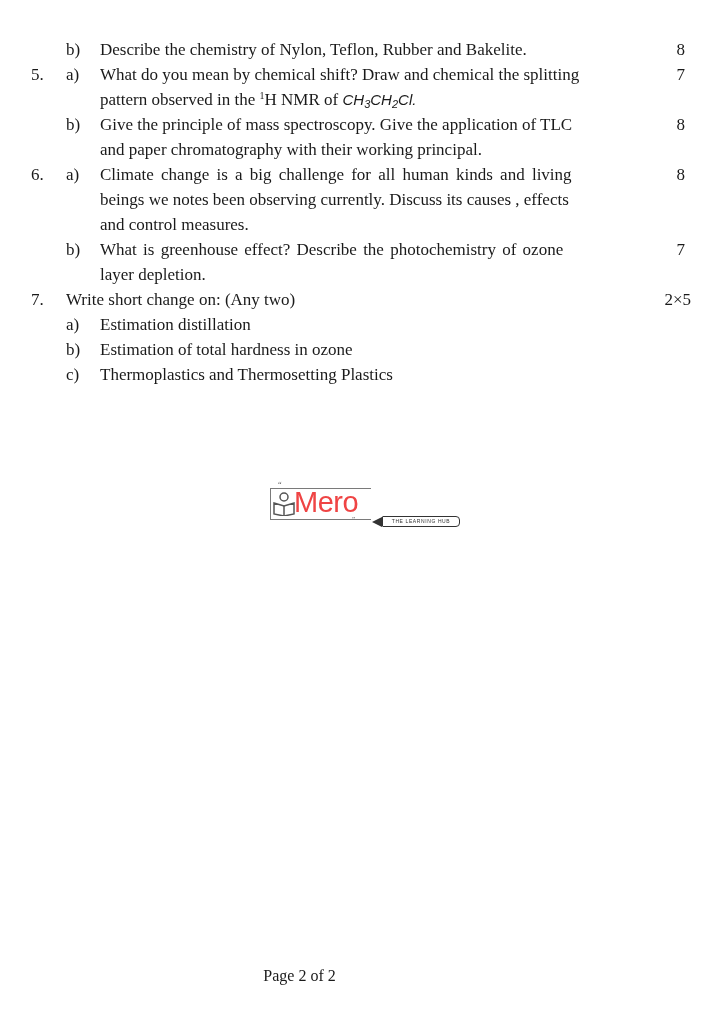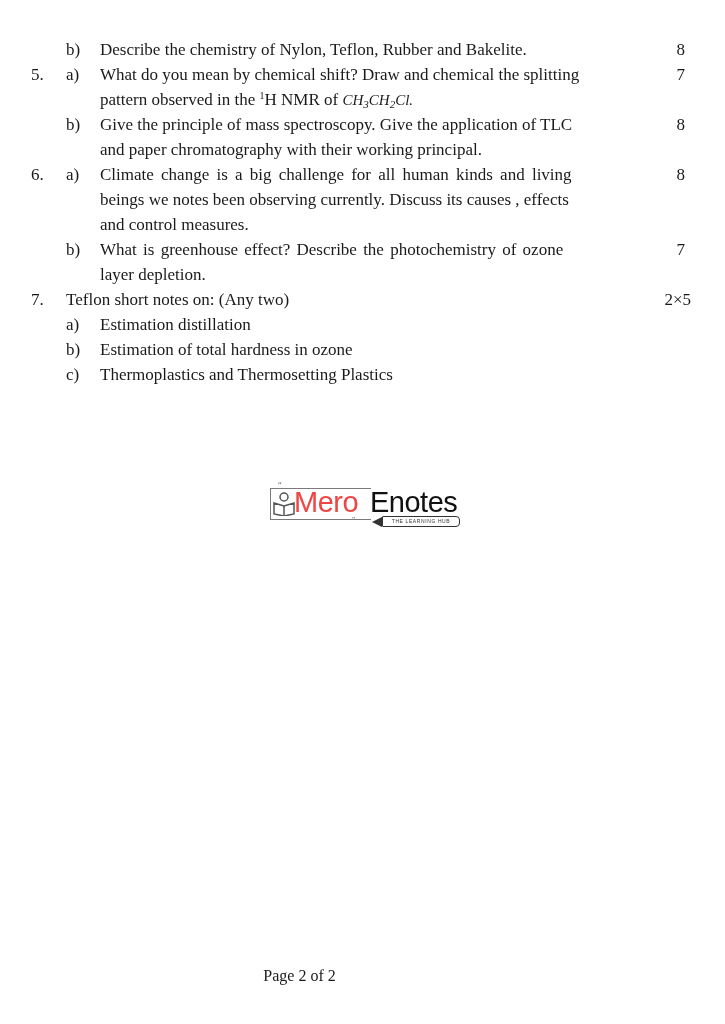--- a/index.html
+++ b/index.html
@@ -7,21 +7,21 @@
     width: 725px; height: 1024px; position: relative; overflow: hidden;
     font-family: "Liberation Serif", "DejaVu Serif", serif;
     color: #1a1a1a; font-size: 17px;
   }
   .line { position: absolute; white-space: nowrap; line-height: 20px; }
   .qnum { left: 31px; }
   .sub  { left: 66px; }
   .text { left: 100px; }
   .marks { position: absolute; white-space: nowrap; line-height: 20px; text-align: right; right: 40px; }
   .text7 { left: 66px; }
-  .chem { font-family: Liberation Serif, serif; font-style: italic; font-size: 15px; }
+  .chem { font-family: Liberation Sans, sans-serif; font-style: italic; font-size: 15px; }
   sub { font-size: 11px; vertical-align: -3px; line-height: 0; }
   sup { font-size: 10px; vertical-align: 6px; line-height: 0; }
   b { font-weight: normal; }
 
   .logo { position: absolute; left: 268px; top: 484px; width: 196px; height: 42px; }
   .logo-box {
     position: absolute; left: 2px; top: 4px; width: 100px; height: 30px;
     border: 1.5px solid #7a7a7a; border-right: none;
   }
   .logo-book { position: absolute; left: 4px; top: 6px; width: 24px; height: 26px; }
@@ -77,42 +77,41 @@
 <div class="marks" style="top:165px">8</div>
 <div class="line text" style="top:190px">beings we notes been observing currently. Discuss its causes , effects</div>
 <div class="line text" style="top:215px">and control measures.</div>
 
 <div class="line sub" style="top:240px">b)</div>
 <div class="line text" style="top:240px; word-spacing:2px">What is greenhouse effect? Describe the photochemistry of ozone</div>
 <div class="marks" style="top:240px">7</div>
 <div class="line text" style="top:265px">layer depletion.</div>
 
 <div class="line qnum" style="top:290px">7.</div>
-<div class="line text7" style="top:290px"><span>Teflon short notes on: (</span><b>Any two</b><span>)</span></div>
+<div class="line text7" style="top:290px"><span>Write short change on: (</span><b>Any two</b><span>)</span></div>
 <div class="marks" style="top:290px; right:34px">2×5</div>
 
 <div class="line sub" style="top:315px">a)</div>
 <div class="line text" style="top:315px">Estimation distillation</div>
 
 <div class="line sub" style="top:340px">b)</div>
 <div class="line text" style="top:340px">Estimation of total hardness in ozone</div>
 
 <div class="line sub" style="top:365px">c)</div>
 <div class="line text" style="top:365px">Thermoplastics and Thermosetting Plastics</div>
 
 <div class="logo">
   <div class="logo-box"></div>
   <span class="logo-quote1">“</span>
   <svg class="logo-book" viewBox="0 0 24 26">
     <circle cx="12" cy="7" r="4" fill="none" stroke="#555" stroke-width="1.5"></circle>
     <path d="M2 13 L12 16 L22 13 L22 24 L12 26 L2 24 Z" fill="none" stroke="#555" stroke-width="1.5"></path>
     <line x1="12" y1="16" x2="12" y2="26" stroke="#555" stroke-width="1.5"></line>
   </svg>
   <span class="logo-mero">Mero</span>
-  <span class="logo-enotes">Enotes</span>
   <span class="logo-quote2">”</span>
   <div class="logo-pencil-tip"></div>
   <div class="logo-tag">THE LEARNING HUB</div>
 </div>
 
 <div class="footer">
   <span>Page </span><b>2</b><span> of </span><b>2</b>
 </div>
 
 </body></html>

